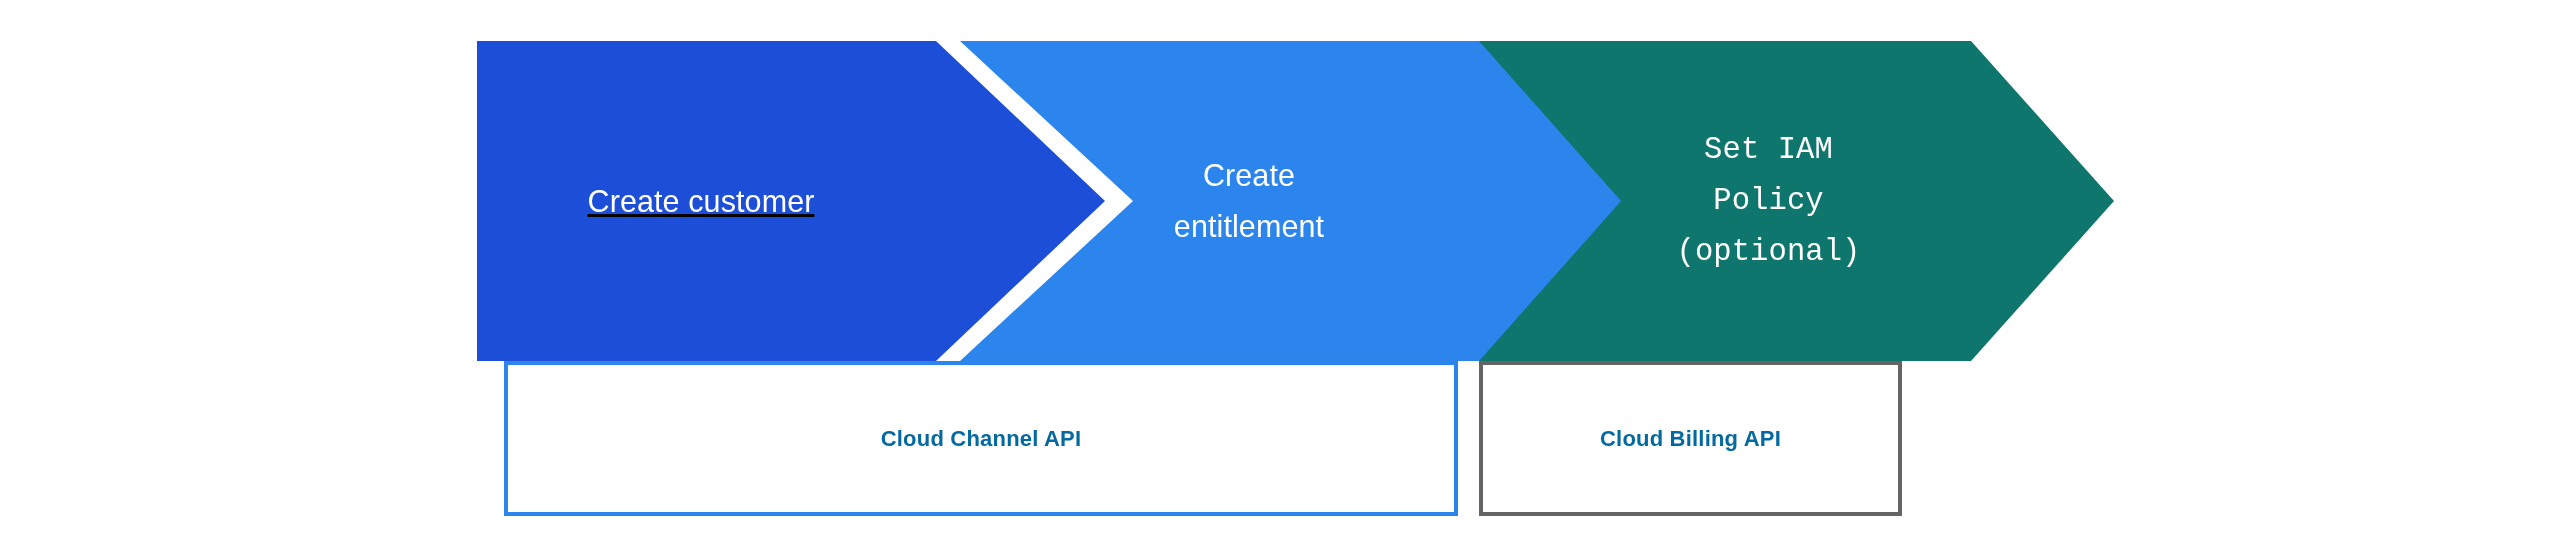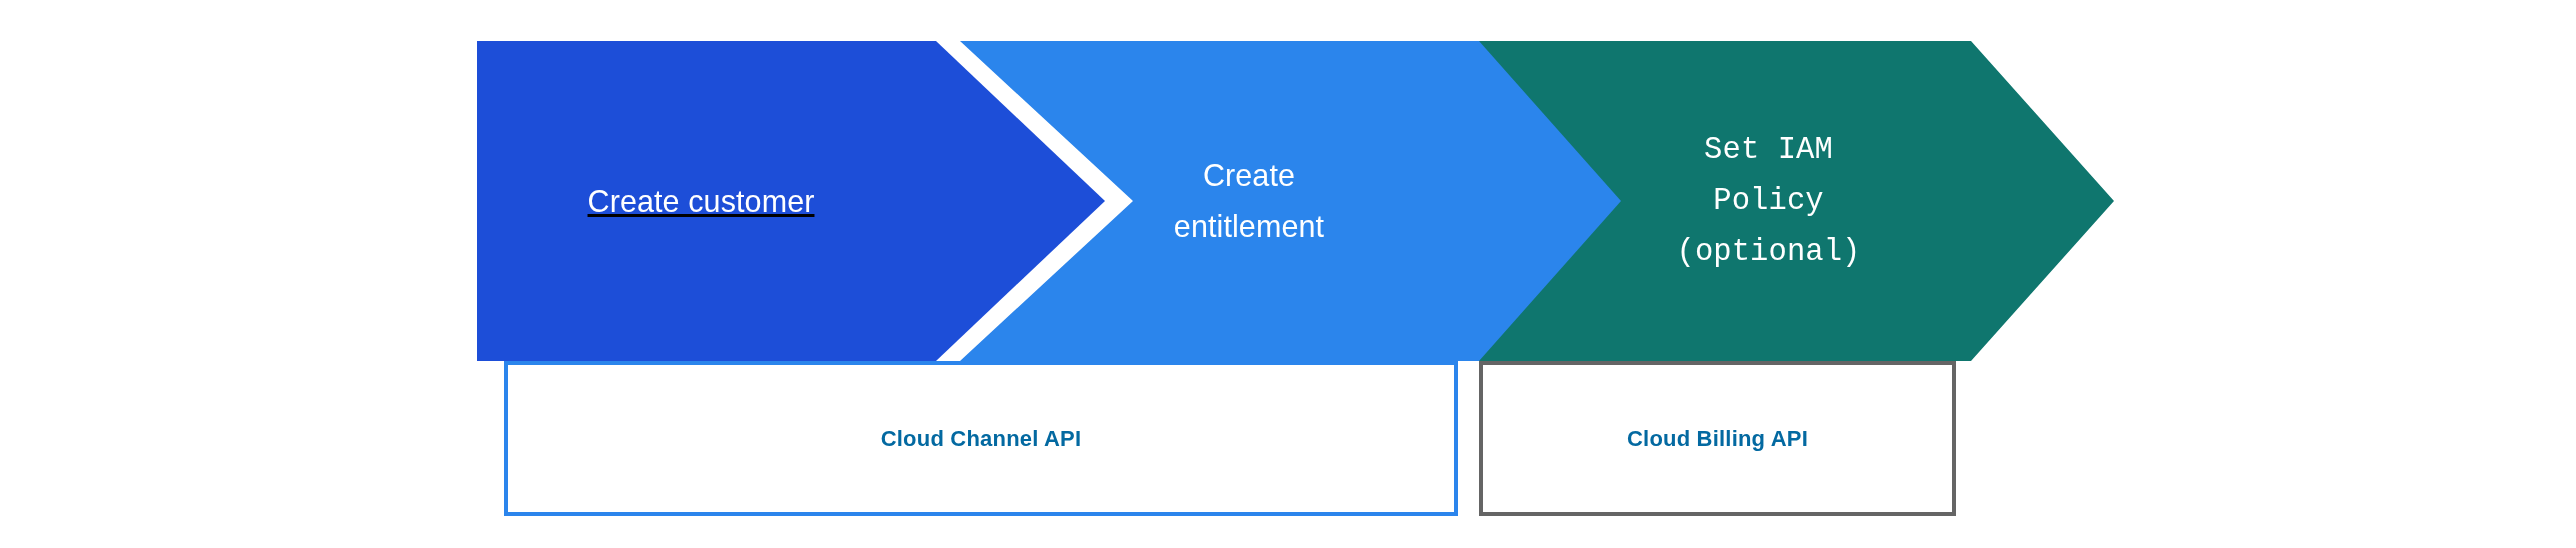--- a/index.html
+++ b/index.html
@@ -86,21 +86,21 @@
     color: #0369a1;
     letter-spacing: 0.2px;
   }
   #api-box-channel {
     left: 504px;
     width: 954px;
     border: 4.8px solid #2B85EC;
   }
   #api-box-billing {
     left: 1479px;
-    width: 477px;
+    width: 423px;
     border: 4.8px solid #656565;
   }
 </style>
 </head>
 <body>
 
 <div id="canvas">
 
   <div class="chevron" id="step-1">
     <div class="label">Create customer</div>

